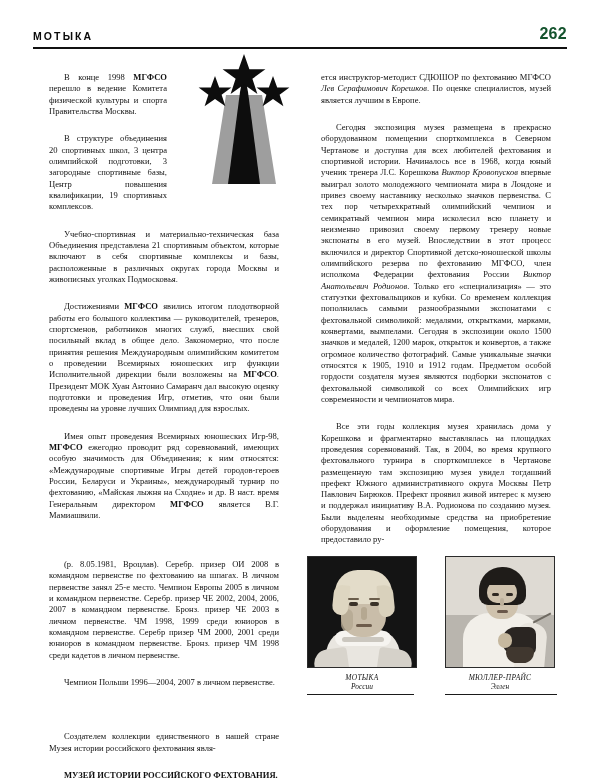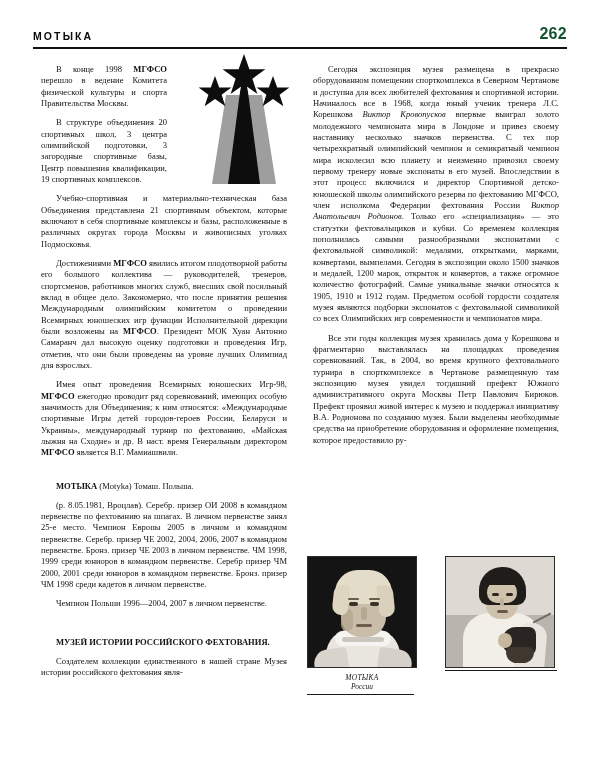--- a/index.html
+++ b/index.html
@@ -68,21 +68,21 @@
     font-size: 8.55px;
     line-height: 11.33px;
     text-align: justify;
     text-justify: inter-word;
     hyphens: manual;
   }
   .col-left  { left: 33px; }
   .col-right { left: 305px; }
 
   .col p {
-    margin: 8px;
+    margin: 16px;
     text-indent: 15px;
   }
   .col p.noindent { text-indent: 0; }
 
   b { font-weight: bold; }
   i { font-style: italic; }
 
   
   .emblem-float {
     float: right;
@@ -253,34 +253,34 @@
     <p>В структуре объединения 20 спортивных школ, 3 центра олимпийской подготовки, 3 загородные спортивные базы, Центр повышения квалификации, 19 спортивных комплексов.</p>
 
     <p>Учебно-спортивная и материально-техническая база Объединения представлена 21 спортивным объектом, которые включают в себя спортивные комплексы и базы, расположенные в различных округах города Москвы и живописных уголках Подмосковья.</p>
 
     <p><span>Достижениями </span><b>МГФСО</b><span> явились итогом плодотворной работы его большого коллектива — руководителей, тренеров, спортсменов, работников многих служб, внесших свой посильный вклад в общее дело. Закономерно, что после принятия решения Международным олимпийским комитетом о проведении Всемирных юношеских игр функции Исполнительной дирекции были возложены на </span><b>МГФСО</b><span>. Президент МОК Хуан Антонио Самаранч дал высокую оценку подготовки и проведения Игр, отметив, что они были проведены на уровне лучших Олимпиад для взрослых.</span></p>
 
     <p><span>Имея опыт проведения Всемирных юношеских Игр-98, </span><b>МГФСО</b><span> ежегодно проводит ряд соревнований, имеющих особую значимость для Объединения; к ним относятся: «Международные спортивные Игры детей городов-героев России, Беларуси и Украины», международный турнир по фехтованию, «Майская лыжня на Сходне» и др. В наст. время Генеральным директором </span><b>МГФСО</b><span> является В.Г. Мамиашвили.</span></p>
 
     <div class="gap-sm"></div>
 
-    <p><b class="head-entry">МОТЫКА</b><span> (Motyka) Томаш. Польша.</span></p>
 
     <p>(р. 8.05.1981, Вроцлав). Серебр. призер ОИ 2008 в командном первенстве по фехтованию на шпагах. В личном первенстве занял 25-е место. Чемпион Европы 2005 в личном и командном первенстве. Серебр. призер ЧЕ 2002, 2004, 2006, 2007 в командном первенстве. Бронз. призер ЧЕ 2003 в личном первенстве. ЧМ 1998, 1999 среди юниоров в командном первенстве. Серебр призер ЧМ 2000, 2001 среди юниоров в командном первенстве. Бронз. призер ЧМ 1998 среди кадетов в личном первенстве.</p>
 
     <p>Чемпион Польши 1996—2004, 2007 в личном первенстве.</p>
 
     <div class="gap-md"></div>
 
+    <p>Создателем коллекции единственного в нашей стране Музея истории российского фехтования явля-</p>
+
     <p><b class="head-entry">МУЗЕЙ ИСТОРИИ РОССИЙСКОГО ФЕХТОВАНИЯ.</b></p>
-
-    <p>Создателем коллекции единственного в нашей стране Музея истории российского фехтования явля-</p>
   </div>
 
   <div class="col col-right">
+    <p class="noindent"><span>ется инструктор-методист СДЮШОР по фехтованию МГФСО </span><i>Лев Серафимович Корешков</i><span>. По оценке специалистов, музей является лучшим в Европе.</span></p>
 
     <p><span>Сегодня экспозиция музея размещена в прекрасно оборудованном помещении спорткомплекса в Северном Чертанове и доступна для всех любителей фехтования и спортивной истории. Начиналось все в 1968, когда юный ученик тренера Л.С. Корешкова </span><i>Виктор Кровопусков</i><span> впервые выиграл золото молодежного чемпионата мира в Лондоне и привез своему наставнику несколько значков первенства. С тех пор четырехкратный олимпийский чемпион и семикратный чемпион мира исколесил всю планету и неизменно привозил своему первому тренеру новые экспонаты в его музей. Впоследствии в этот процесс включился и директор Спортивной детско-юношеской школы олимпийского резерва по фехтованию МГФСО, член исполкома Федерации фехтования России </span><i>Виктор Анатольевич Родионов</i><span>. Только его «специализация» — это статуэтки фехтовальщиков и кубки. Со временем коллекция пополнилась самыми разнообразными экспонатами с фехтовальной символикой: медалями, открытками, марками, конвертами, вымпелами. Сегодня в экспозиции около 1500 значков и медалей, 1200 марок, открыток и конвертов, а также огромное количество фотографий. Самые уникальные значки относятся к 1905, 1910 и 1912 годам. Предметом особой гордости создателя музея являются подборки экспонатов с фехтовальной символикой со всех Олимпийских игр современности и чемпионатов мира.</span></p>
 
     <p>Все эти годы коллекция музея хранилась дома у Корешкова и фрагментарно выставлялась на площадках проведения соревнований. Так, в 2004, во время крупного фехтовального турнира в спорткомплексе в Чертанове размещенную там экспозицию музея увидел тогдашний префект Южного административного округа Москвы Петр Павлович Бирюков. Префект проявил живой интерес к музею и поддержал инициативу В.А. Родионова по созданию музея. Были выделены необходимые средства на приобретение оборудования и оформление помещения, которое предоставило ру-</p>
   </div>
 
   <div class="figs">
 
     <div class="fig fig-a">
       <div class="photo">
@@ -322,18 +322,22 @@
         <div class="pb-bang"></div>
         <div class="pb-eyeL"></div>
         <div class="pb-eyeR"></div>
         <div class="pb-nose"></div>
         <div class="pb-mouth"></div>
         <div class="pb-blade"></div>
         <div class="pb-mask"></div>
         <div class="pb-maskbib"></div>
         <div class="pb-hand"></div>
       </div>
+      <div class="fig-cap">
+        <div class="sur">МЮЛЛЕР-ПРАЙС</div>
+        <div>Эллен</div>
+      </div>
       <div class="fig-rule"></div>
     </div>
 
   </div>
 
 </div>
 
 </body></html>

